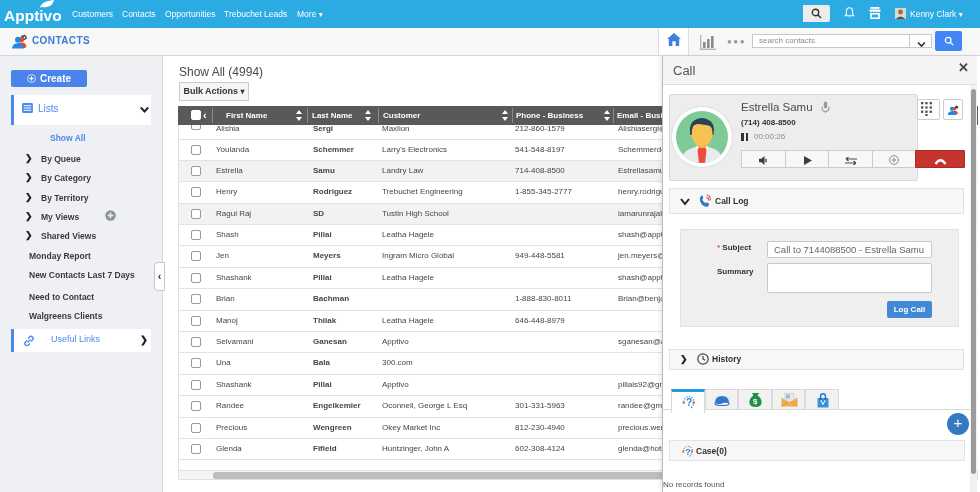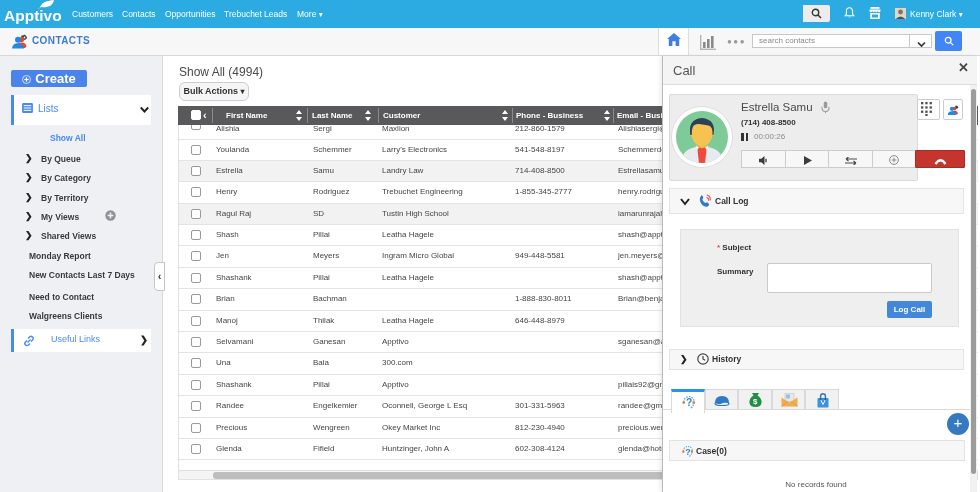--- a/index.html
+++ b/index.html
@@ -20,45 +20,45 @@
 #subbar { position:absolute; left:0; top:28px; width:980px; height:28px; background:#f7f7f8; border-bottom:1px solid #d8d8d8; }
 #ctitle { position:absolute; left:32px; top:7px; font-size:10px; font-weight:bold; color:#3c7bd3; letter-spacing:0.4px; }
 #homecell { position:absolute; left:658px; top:0px; width:31px; height:27px; background:#fff; border-left:1px solid #ddd; border-right:1px solid #ddd; }
 #dots { position:absolute; left:727px; top:9px; color:#9a9a9a; font-size:8px; letter-spacing:1.5px; }
 #csearch { position:absolute; left:752px; top:5.5px; width:158px; height:14px; background:#fff; border:1px solid #c8c8c8; color:#8a8a8a; font-size:8px; line-height:12px; padding-left:6px; }
 #cchevbox { position:absolute; left:909px; top:5.5px; width:23px; height:14px; background:#fff; border:1px solid #c8c8c8; }
 #csearchbtn { position:absolute; left:935px; top:2.5px; width:27px; height:20.5px; background:#4285f4; border-radius:2px; }
 
 
 #sidebar { position:absolute; left:0; top:56px; width:163px; height:436px; background:#eef0f4; border-right:1px solid #d9d9d9; }
-#createbtn { position:absolute; left:11px; top:13.5px; width:76px; height:17.5px; background:#4a84ea; border-radius:2px; color:#fff; font-size:13px; font-weight:bold; line-height:17.5px; text-align:center; }
+#createbtn { position:absolute; left:11px; top:13.5px; width:76px; height:17.5px; background:#4a84ea; border-radius:2px; color:#fff; font-size:10px; font-weight:bold; line-height:17.5px; text-align:center; }
 #listscard { position:absolute; left:11px; top:38.5px; width:139.5px; height:30px; background:#fff; border-left:3px solid #4a89f2; }
 .sideitem { position:absolute; font-size:8.5px; font-weight:bold; color:#3a3a3a; white-space:nowrap; }
 .blue { color:#4a89f2; }
 .chev { font-weight:bold; color:#222; }
 #ulcard { position:absolute; left:11px; top:273px; width:139.5px; height:22.5px; background:#fff; border-left:3px solid #4a89f2; }
 #handle { position:absolute; left:154px; top:262px; width:11px; height:29px; background:#fff; border:1px solid #c5c5c5; border-radius:4px 0 0 4px; z-index:30; font-size:11px; font-weight:bold; color:#333; text-align:center; line-height:27px; }
 
 
 #main { position:absolute; left:164px; top:56px; width:816px; height:436px; background:#fff; }
 #showall { position:absolute; left:15px; top:9px; font-size:12px; color:#4a4a4a; }
-#bulk { position:absolute; left:15px; top:26px; width:70px; height:19px; background:#f5f5f5; border:1px solid #ccc; border-radius:6px; font-size:9px; font-weight:bold; color:#333; text-align:center; line-height:17px; }
+#bulk { position:absolute; left:15px; top:26px; width:70px; height:19px; background:#f5f5f5; border:1px solid #ccc; border-radius:0; font-size:9px; font-weight:bold; color:#333; text-align:center; line-height:17px; }
 #tbl { position:absolute; left:14px; top:50px; width:800px; }
 #thead { position:absolute; left:0; top:0; width:800px; height:19px; background:#59595c; }
 .th { position:absolute; top:0; height:19px; line-height:19px; color:#fff; font-size:8px; font-weight:bold; }
 .sep { position:absolute; top:2px; height:15px; width:1px; background:#8b8b8d; }
 .sort { position:absolute; top:4px; width:7px; height:11px; }
 .sort:before { content:""; position:absolute; left:0; top:0; border-left:3px solid transparent; border-right:3px solid transparent; border-bottom:4px solid #fff; }
 .sort:after { content:""; position:absolute; left:0; bottom:0; border-left:3px solid transparent; border-right:3px solid transparent; border-top:4px solid #fff; }
 #tbody { position:absolute; left:0; top:19px; width:800px; }
 .row { position:relative; height:21.4px; border-bottom:1px solid #e3e3e3; background:#fff; font-size:8px; color:#454545; }
 .row.g { background:#f2f2f2; }
 .cell { position:absolute; top:0; height:20.4px; line-height:20.4px; white-space:nowrap; }
 .cb { position:absolute; left:13px; top:5px; width:10px; height:10px; background:#fff; border:1px solid #9a9a9a; border-radius:2px; }
-.c1 { left:38px; } .c2 { left:135px; } .c3 { left:204px; } .c4 { left:337px; } .c5 { left:440px; }
+.c1 { left:38px; } .c2 { left:135px;font-weight:bold; } .c3 { left:204px; } .c4 { left:337px; } .c5 { left:440px; }
 #colsep { position:absolute; left:34px; top:19px; width:1px; background:#e7e7e7; }
 #hscroll { position:absolute; left:0px; top:364px; width:800px; height:10px; background:#f4f4f4; border:1px solid #e2e2e2; }
 #hthumb { position:absolute; left:34px; top:1px; width:740px; height:7px; background:#bdbdbd; border-radius:3px; }
 
 
 #panel { position:absolute; left:662px; top:56px; width:314px; height:436px; background:#fff; border-left:1px solid #bbb; box-shadow:-2px 0 4px rgba(0,0,0,0.08); z-index:20; }
 #phead { position:absolute; left:0; top:0; width:314px; height:29px; background:#f4f4f4; border-bottom:1px solid #ddd; }
 #ptitle { position:absolute; left:10px; top:7px; font-size:13px; color:#555; }
 #pclose { position:absolute; left:295px; top:4px; font-size:13px; font-weight:bold; color:#444; }
 #vscroll { position:absolute; left:307px; top:29px; width:7px; height:407px; background:#f1f1f1; }
@@ -77,21 +77,21 @@
 #subjinput { position:absolute; left:86px; top:11px; width:165px; height:17px; background:#fff; border:1px solid #c9c9c9; border-radius:2px; font-size:9.5px; color:#666; line-height:15px; padding-left:6px; white-space:nowrap; overflow:hidden; }
 #summinput { position:absolute; left:86px; top:33px; width:165px; height:30px; background:#fff; border:1px solid #c9c9c9; border-radius:2px; }
 #logcall { position:absolute; left:206px; top:71px; width:45px; height:17px; background:#4387d8; border-radius:2px; color:#fff; font-size:8px; font-weight:bold; text-align:center; line-height:17px; }
 .flabel { position:absolute; font-size:8px; font-weight:bold; color:#333; }
 #sechist { position:absolute; left:6px; top:292.5px; width:295px; height:21px; background:#f7f7f7; border:1px solid #e3e3e3; }
 #tabline { position:absolute; left:0px; top:353px; width:314px; height:1px; background:#d9d9d9; }
 .tab { position:absolute; top:333px; width:33.5px; height:20px; background:#f1f1f1; border:1px solid #d9d9d9; border-bottom:none; }
 #tab1 { background:#fff; border-top:3px solid #1f9ade; height:23.5px; z-index:2; }
 #plusbtn { position:absolute; left:284px; top:357px; width:22px; height:22px; border-radius:50%; background:#3579c0; color:#fff; font-size:15px; text-align:center; line-height:20px; }
 #seccase { position:absolute; left:6px; top:384px; width:296px; height:21px; background:#f7f7f7; border:1px solid #e3e3e3; }
-#norec { position:absolute; left:0; top:424px; width:306px; text-align:center; font-size:8px; color:#555; }
+#norec { position:absolute; left:0; top:424px; width:306px; font-size:8px; color:#555; }
 .sectext { position:absolute; font-size:8.5px; font-weight:bold; color:#333; }
 </style>
 </head>
 <body>
 <div id="page">
   <div id="topbar">
     <div id="logo">Apptivo</div>
     <svg class="abs" style="left:37px;top:0px" width="18" height="9" viewBox="0 0 18 9">
         <path d="M2 9 Q4.5 2.5 10 1.2 Q15.5 0 17 0 Q16 5.5 10.5 6.8 Q6 7.8 4.5 6.8 L1.2 9 Z" fill="#fff"></path>
       </svg>
@@ -442,20 +442,21 @@
         </svg>
       <svg class="abs" style="left:28px;top:5px" width="13" height="14" viewBox="0 0 15 16">
           <path d="M3.4 2.6 C1.7 4.3 1.6 7.8 3.7 10.9 C5.8 14 9.4 15.4 11.4 14.3 L12.7 12.5 C13.1 11.9 12 10 10.9 9.6 C10 9.3 9.4 10.5 8.5 10.2 C7 9.7 5.3 7.8 5.1 6.3 C5 5.4 6.2 5 6.1 4.1 C6 3 4.6 1.4 3.8 1.5 Z" fill="#2f7ac6"></path>
           <path d="M10.3 4.2 Q12.3 4.7 12.4 7.2" fill="none" stroke="#e05a66" stroke-width="1.5" stroke-linecap="round"></path>
           <path d="M10.7 1.3 Q14.3 2.2 14.2 6.6" fill="none" stroke="#e05a66" stroke-width="1.5" stroke-linecap="round"></path>
         </svg>
       <span class="sectext" style="left:45px;top:7px">Call Log</span>
     </div>
     <div id="form">
       <span class="flabel" style="left:36px;top:13px"><span style="color:#d9534f">*</span> Subject</span>
+      <div id="subjinput">Call to 7144088500 - Estrella Samu</div>
       <span class="flabel" style="left:36px;top:37px">Summary</span>
       <div id="summinput"></div>
       <div id="logcall">Log Call</div>
     </div>
     <div id="sechist">
       <span class="chev abs" style="left:10px;top:4px;font-size:9px">❯</span>
       <svg class="abs" style="left:27px;top:3.5px" width="12" height="12" viewBox="0 0 12 12">
           <circle cx="6" cy="6" r="5.2" fill="none" stroke="#444" stroke-width="1.2"></circle>
           <path d="M6 3 L6 6 L8.2 7.2" fill="none" stroke="#444" stroke-width="1.2"></path>
         </svg>

